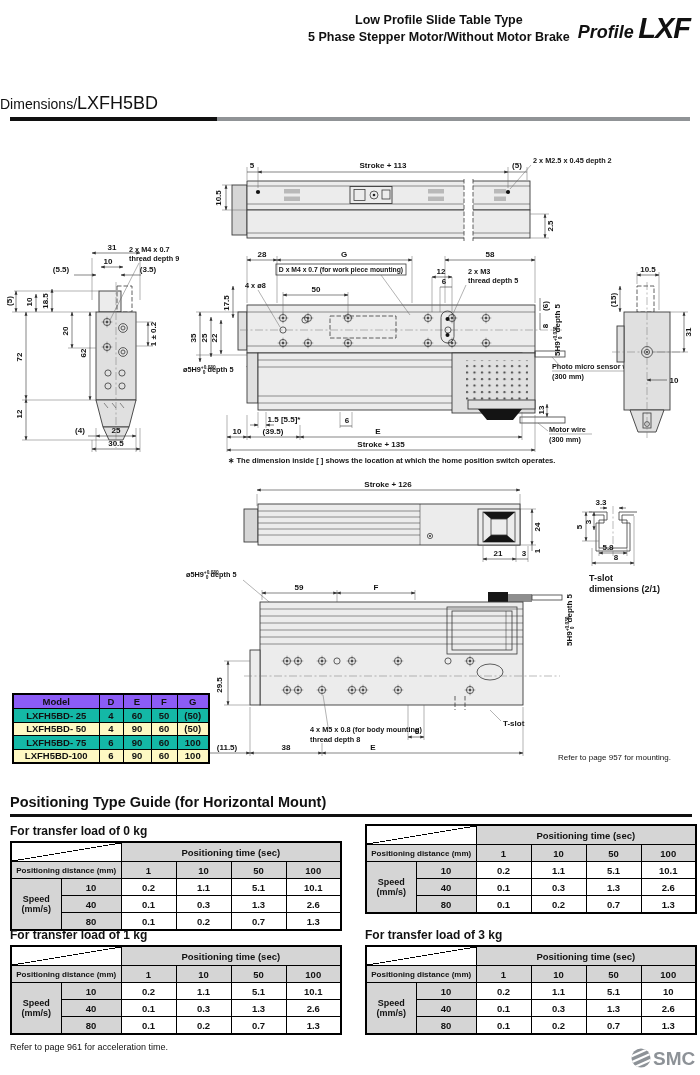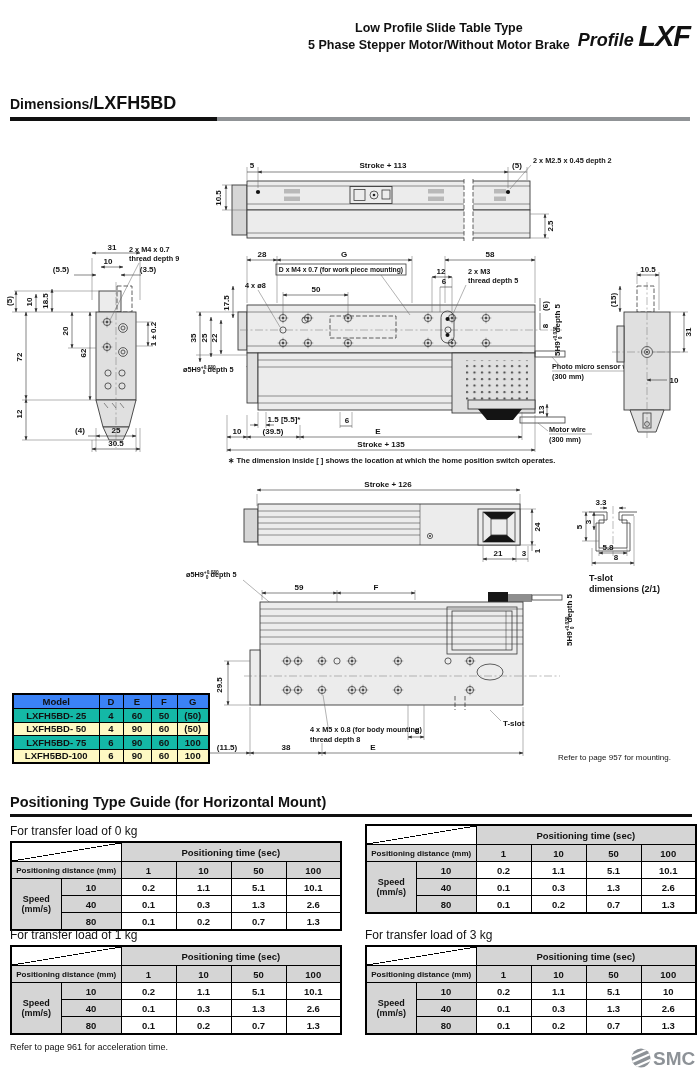--- a/index.html
+++ b/index.html
@@ -1,39 +1,39 @@
 <!DOCTYPE html>
 <html><head>
 <meta charset="utf-8">
 <style>
   html,body{margin:0;padding:0;background:#fff}
   .page{position:relative;width:700px;height:1075px;background:#fff;overflow:hidden;
         font-family:"Liberation Sans",sans-serif;color:#111}
   
-  .pg-header{position:absolute;top:20px;right:10px;display:flex;align-items:center;gap:8px}
+  .pg-header{position:absolute;top:12px;right:10px;display:flex;align-items:center;gap:8px}
   .pg-titles{text-align:center;font-weight:bold;font-size:12.5px;line-height:1.3;white-space:nowrap}
   .series-wrap{font-style:italic;font-weight:bold;white-space:nowrap}
   .series-prefix{font-size:18px}
   .series-name{font-size:29px;letter-spacing:-1px}
   
-  .dim-head{position:absolute;left:10px;top:93px;font-weight:bold;white-space:nowrap}
+  .dim-head{position:absolute;left:0;top:93px;font-weight:normal;white-space:nowrap}
   .dim-head .pfx{font-size:14px}
   .dim-head .mdl{font-size:18px}
   .rule{position:absolute;left:10px;top:117px;width:680px;height:4px;background:#909396}
   .rule-black{position:absolute;left:10px;top:117px;width:207px;height:4px;background:#101010}
   .pos-head{position:absolute;left:10px;top:794px;font-size:14.5px;font-weight:bold;white-space:nowrap}
   .pos-rule{position:absolute;left:10px;top:814px;width:682px;height:3px;background:#101010}
   
   .mt{position:absolute;left:12px;top:693px;border-collapse:collapse;border:2px solid #000;table-layout:fixed}
   .mt td{border:1px solid #000;font-size:9.5px;font-weight:bold;text-align:center;height:12.5px;padding:0 1px;background:#14b8a6}
-  .mt tr.hrow td{background:#3b82f6;height:13px}
+  .mt tr.hrow td{background:#8b5cf6;height:13px}
   .mt tr.alt td{background:#fef9c3}
   
   .pt-block{position:absolute;width:332px}
-  .pt-title{font-size:12px;font-weight:normal;margin:0 0 3px 0;white-space:nowrap}
+  .pt-title{font-size:12px;font-weight:bold;margin:0 0 3px 0;white-space:nowrap}
   .pt{border-collapse:collapse;border:2px solid #000;width:330px;table-layout:fixed}
   .pt td{border:1px solid #000;text-align:center;font-size:9.5px;font-weight:bold;height:16px;padding:0;background:#fff}
   .pt tr:first-child td{height:18px}
   .pt td.hd{background:#d5d5d5}
   .pt td.dist{font-size:8px}
   .pt td.speed{font-size:9px;line-height:1.15}
   .pt td.diag{background:linear-gradient(to bottom right,#fff 48.8%,#000 48.8%,#000 51.2%,#fff 51.2%)}
   .accel{position:absolute;left:10px;top:1042px;font-size:9px}
   .logo{position:absolute;left:16px;right:0;top:1046px;text-align:right}
   

